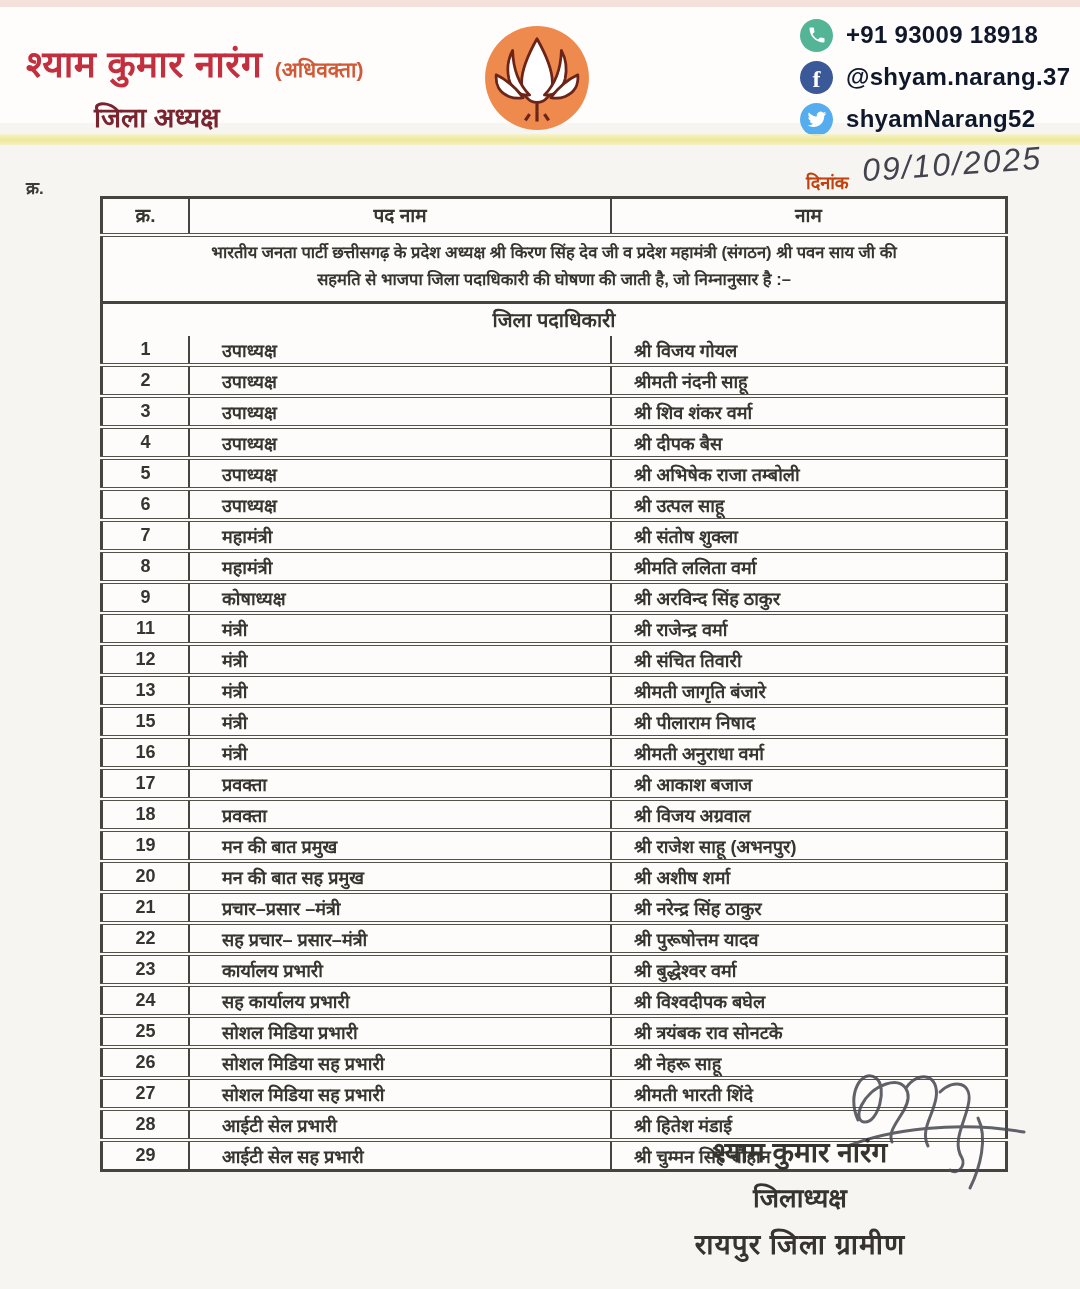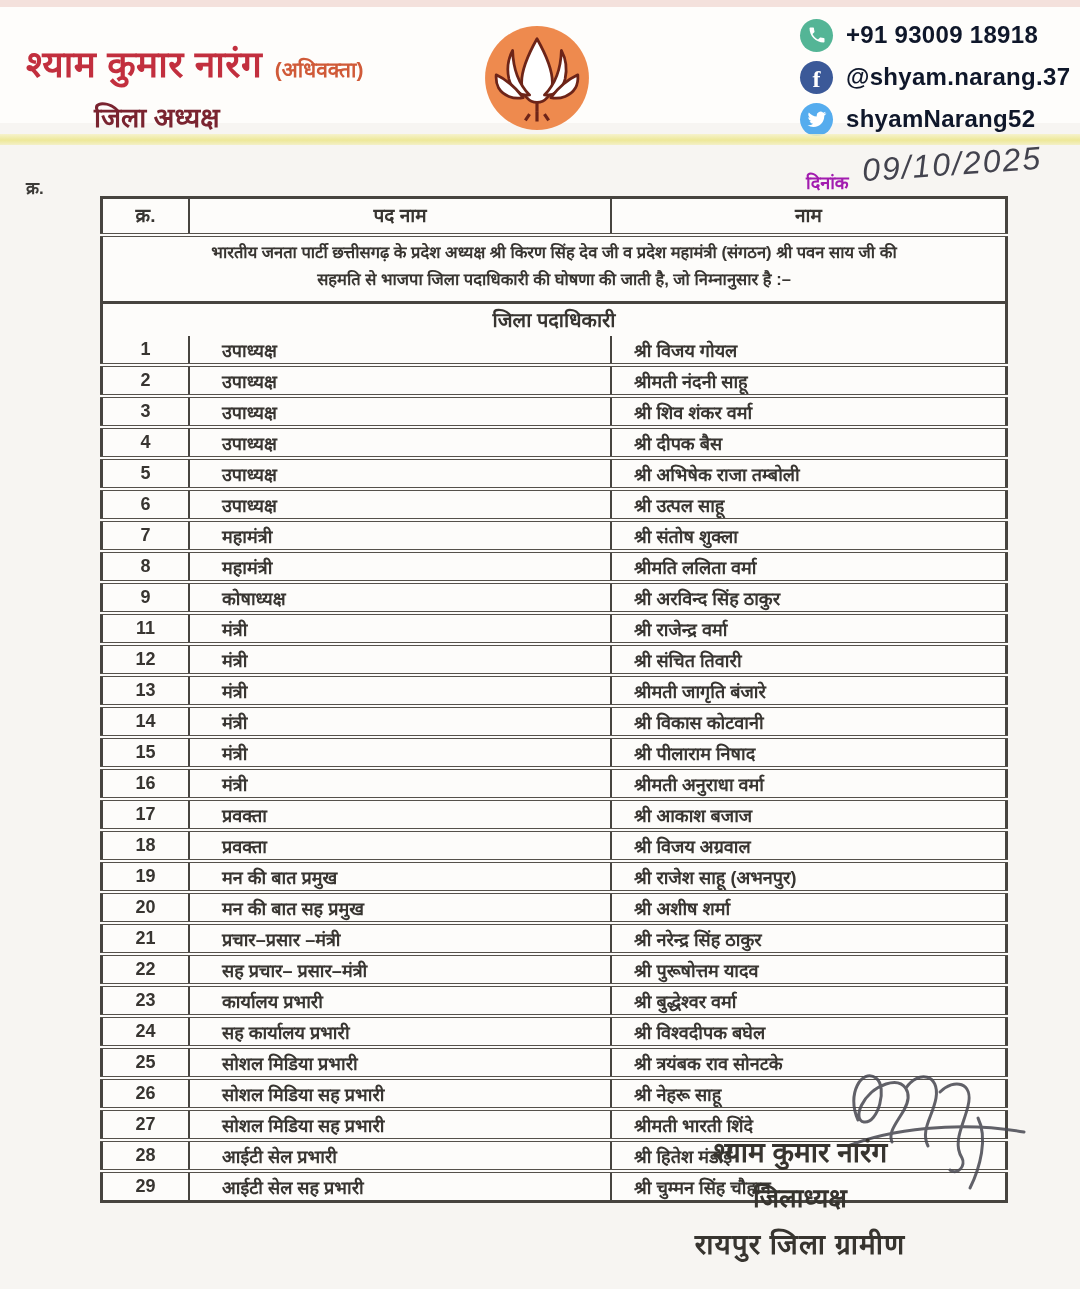--- a/index.html
+++ b/index.html
@@ -33,21 +33,21 @@
     display:flex;align-items:center;justify-content:center;margin-right:13px;}
   .contact-icon svg{display:block;}
   .icon-whatsapp{background:#54b596;}
   .icon-facebook{background:#3b5998;}
   .icon-twitter{background:#55acee;}
   .fb-f{color:#fff;font-weight:bold;font-size:24px;font-family:"Liberation Serif","DejaVu Serif",serif;line-height:1;margin-top:4px;}
   .contact-text{font-size:24px;font-weight:bold;color:#0f172a;letter-spacing:.3px;}
 
   
   .serial-label{position:absolute;top:176px;left:26px;font-size:17px;font-weight:bold;color:#3d3b38;}
-  .date-label{position:absolute;top:170px;left:806px;font-size:18px;font-weight:bold;color:#a21caf;filter:blur(.3px);}
+  .date-label{position:absolute;top:170px;left:806px;font-size:18px;font-weight:bold;color:#c2410c;filter:blur(.3px);}
   .date-value{position:absolute;top:146px;left:862px;font-size:32px;font-style:italic;
     color:#43434e;transform:rotate(-4deg);letter-spacing:2px;white-space:nowrap;}
 
   
   .doc-table-wrap{position:absolute;top:196px;left:100px;width:908px;}
   table.doc{border-collapse:collapse;width:100%;table-layout:fixed;border:3px solid #47443f;background:#fdfcfa;}
   table.doc td,table.doc th{font-weight:bold;color:#383531;}
   .intro-cell{padding:2px 12px 8px;text-align:center;font-size:16.5px;line-height:27px;border-bottom:3px solid #47443f;}
   .table-title-cell{text-align:center;font-size:20px;padding:2px 0 3px;border-bottom:3px solid #47443f;}
   thead th{font-size:19px;padding:3px 0 5px;border-bottom:4px double #55514b;}
@@ -202,25 +202,20 @@
             <td>12</td>
             <td>मंत्री</td>
             <td>श्री संचित तिवारी</td>
           </tr>
           <tr>
             <td>13</td>
             <td>मंत्री</td>
             <td>श्रीमती जागृति बंजारे</td>
           </tr>
           <tr>
-            <td>14</td>
-            <td>मंत्री</td>
-            <td>श्री विकास कोटवानी</td>
-          </tr>
-          <tr>
             <td>15</td>
             <td>मंत्री</td>
             <td>श्री पीलाराम निषाद</td>
           </tr>
           <tr>
             <td>16</td>
             <td>मंत्री</td>
             <td>श्रीमती अनुराधा वर्मा</td>
           </tr>
           <tr>

